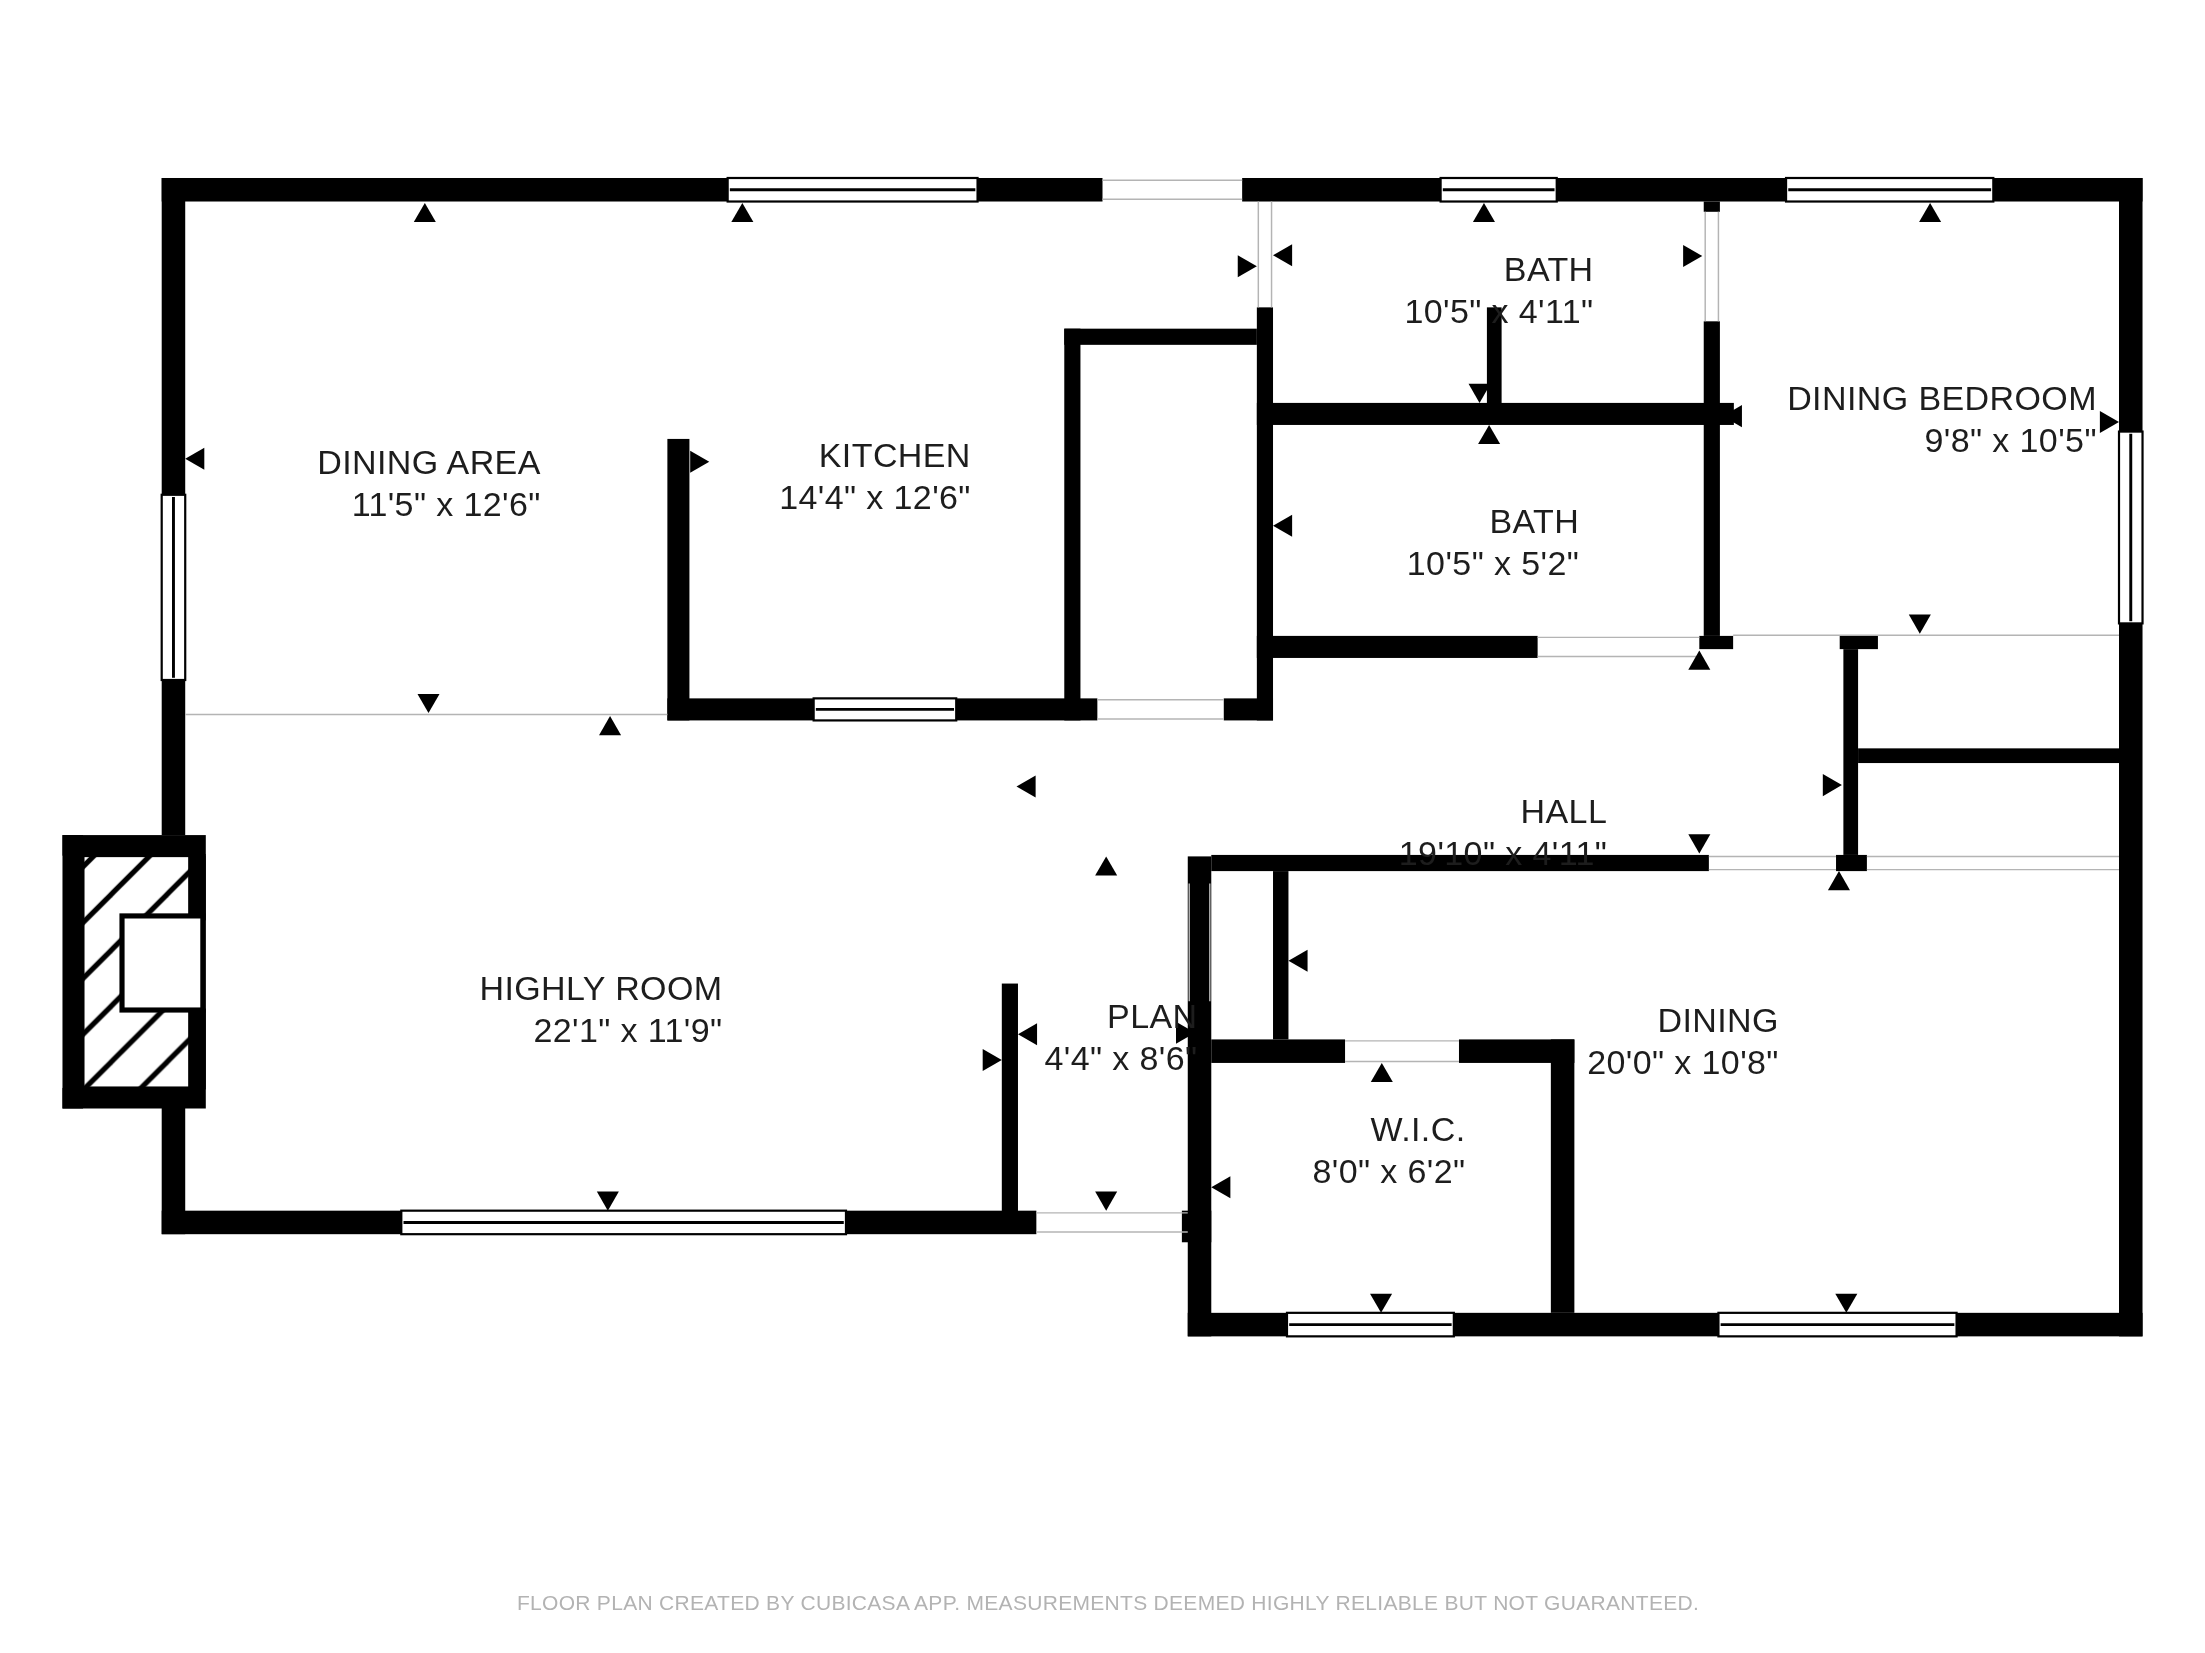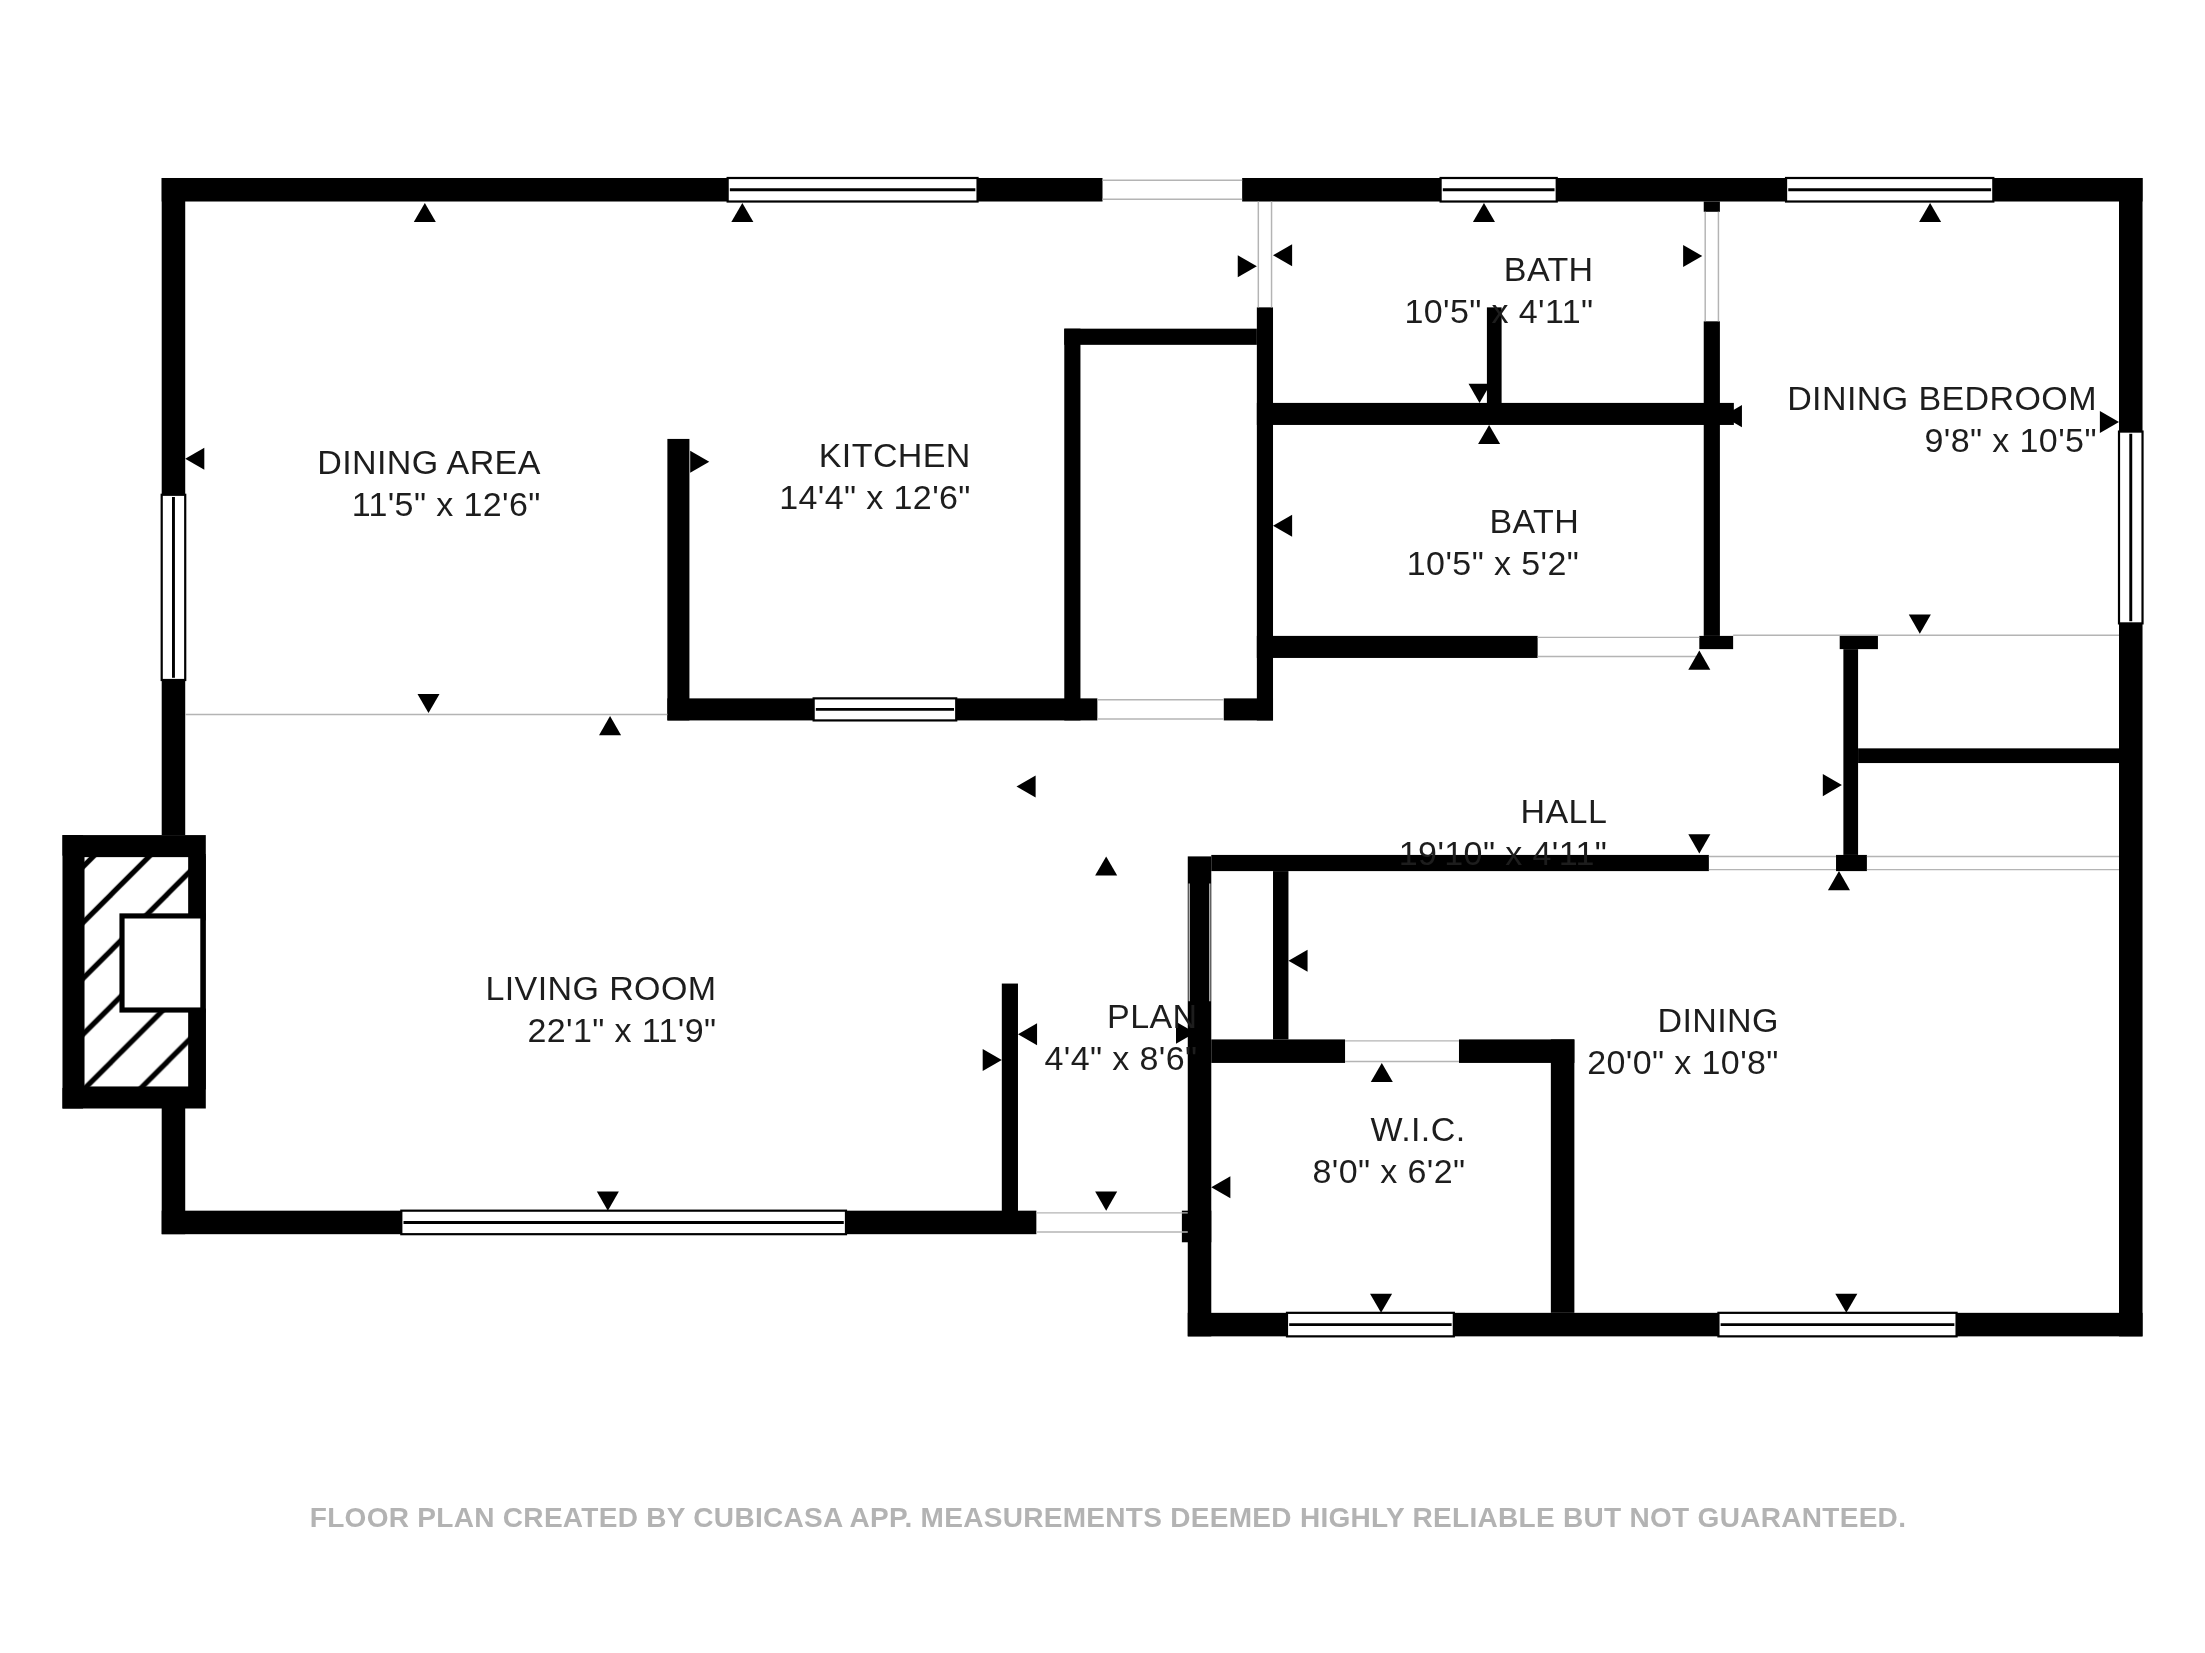--- a/index.html
+++ b/index.html
@@ -8,22 +8,22 @@
   .plan svg{position:absolute;left:0;top:0;}
   .wall{fill:#000000;}
   .win{fill:#ffffff;stroke:#000000;stroke-width:3;}
   .winline{stroke:#000000;stroke-width:4;}
   .thin{stroke:#b4b4b4;stroke-width:2;}
   .marker{fill:#000000;}
   .hatchbox{fill:url(#hatch);stroke:#000000;stroke-width:4;}
   .firebox{fill:#ffffff;stroke:#000000;stroke-width:7;}
   .room-label{position:absolute;transform:translate(-50%,-50%);text-align:right;color:#1d1d1d;
               font-size:34px;line-height:42px;letter-spacing:0.4px;white-space:nowrap;}
-  .footer{position:absolute;left:1108px;top:1502px;transform:translateX(-50%);
-          font-size:28px;color:#b3b3b3;letter-spacing:0.3px;white-space:nowrap;font-weight:bold;}
+  .footer{position:absolute;left:1108px;top:1591px;transform:translateX(-50%);
+          font-size:21px;color:#b3b3b3;letter-spacing:0.3px;white-space:nowrap;}
 </style>
 </head>
 <body>
 
 <div class="plan">
 
   <svg width="2205" height="1654" viewBox="0 0 3000 2250">
     <defs>
       <pattern id="hatch" patternUnits="userSpaceOnUse" width="76" height="76">
         <rect width="76" height="76" fill="#ffffff"></rect>
@@ -200,21 +200,21 @@
   </div>
   <div class="room-label" style="left:1493px;top:542px">
     <div>BATH</div>
     <div>10'5" x 5'2"</div>
   </div>
   <div class="room-label" style="left:1503px;top:832px">
     <div>HALL</div>
     <div>19'10" x 4'11"</div>
   </div>
   <div class="room-label" style="left:601px;top:1009px">
-    <div>LIVING ROOM</div>
+    <div>HIGHLY ROOM</div>
     <div>22'1" x 11'9"</div>
   </div>
   <div class="room-label" style="left:1121px;top:1037px">
     <div>PLAN</div>
     <div>4'4" x 8'6"</div>
   </div>
   <div class="room-label" style="left:1389px;top:1150px">
     <div>W.I.C.</div>
     <div>8'0" x 6'2"</div>
   </div>

